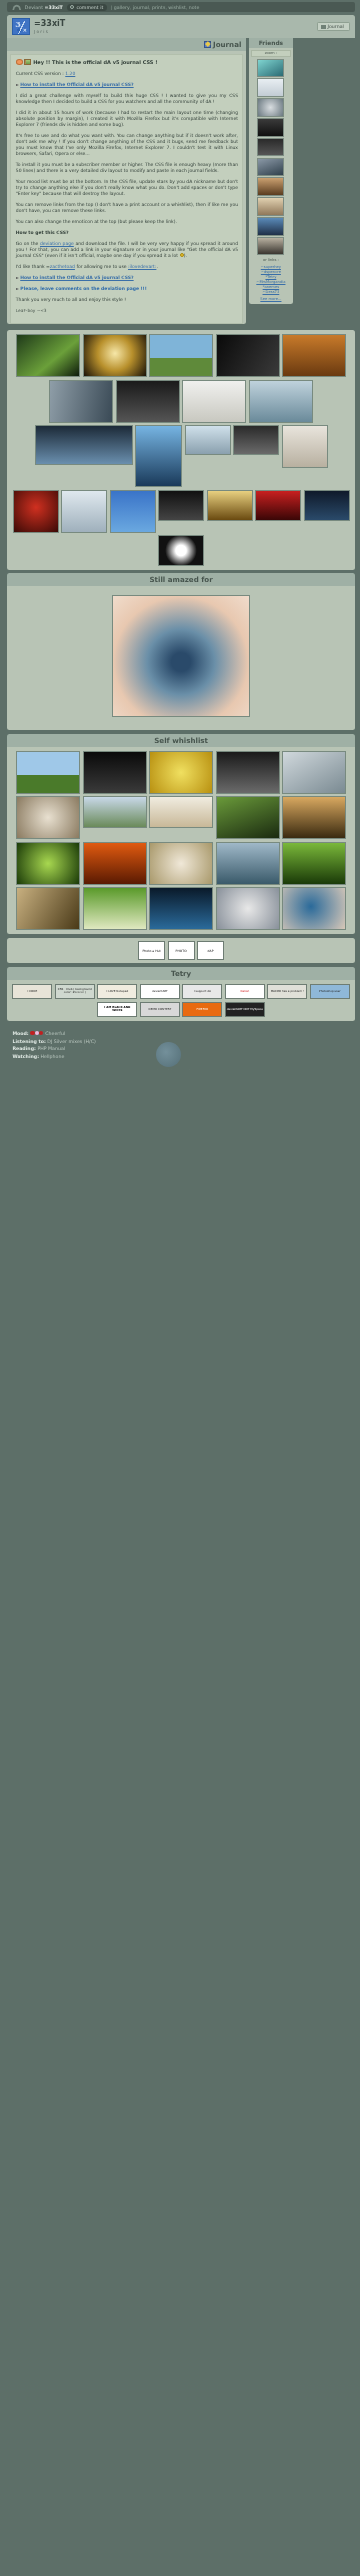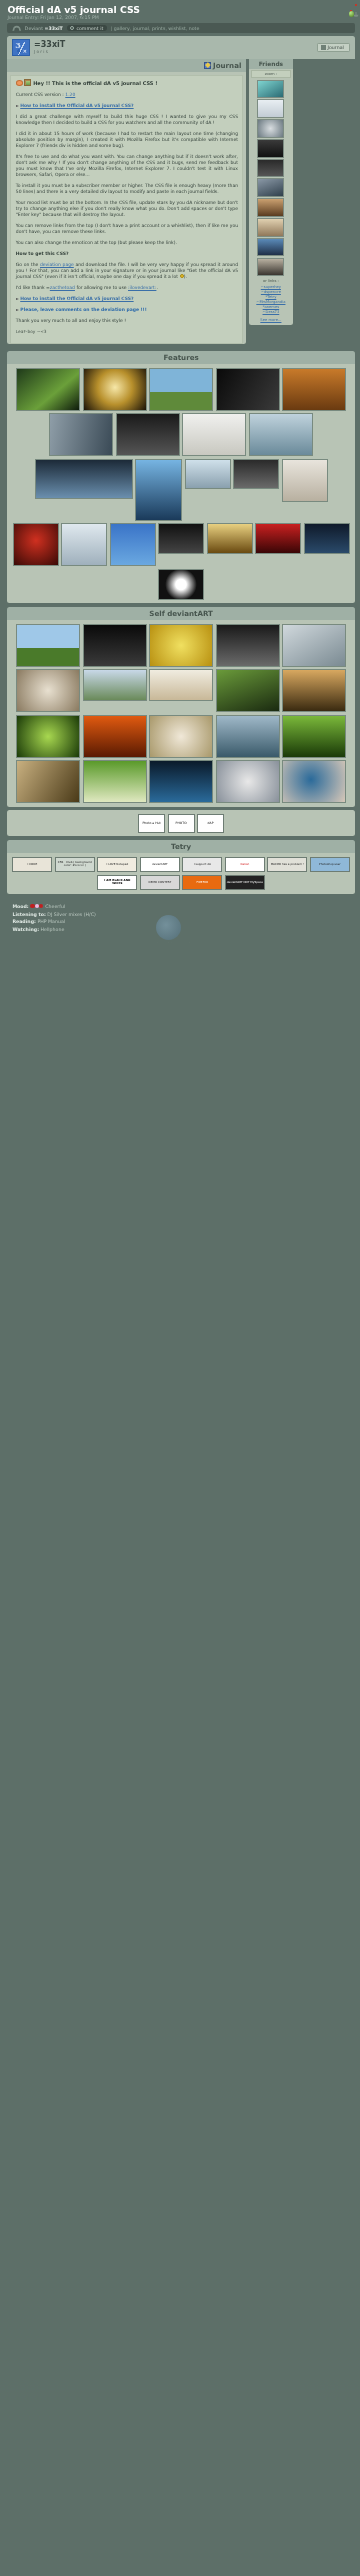--- a/index.html
+++ b/index.html
@@ -114,30 +114,20 @@
   .ff-ball { width:25px;height:25px;border-radius:50%;margin:0 auto;
              background:radial-gradient(circle at 40% 40%, #8fb8d8, #4a6f8a); opacity:.45;}
   .mood-ic { display:inline-block; width:13.6px; height:5px; vertical-align:-0.6px; position:relative;}
   .mood-ic i{position:absolute;width:4.3px;height:4.3px;border-radius:50%;}
 </style>
 </head>
 <body>
 
 <div class="page">
 
-  <div class="hdr">
-    <div class="hdr-title">Official dA v5 journal CSS</div>
-    <div class="hdr-sub">Journal Entry: Fri Jan 12, 2007, 6:15 PM</div>
-    <div class="hdr-deco">
-      <span class="deco-dot" style="right:1.9px;top:1.2px"></span>
-      <span class="deco-dot" style="right:6.2px;top:7.4px"></span>
-      <span class="deco-ball"></span>
-      <span class="deco-ship"></span>
-    </div>
-  </div>
 
   <div class="navbar">
     <span class="nav-logo"></span>
     <span class="nav-deviant">
       <span>Deviant</span>
       <b>=33xiT</b>
     </span>
     <span class="nav-comment">
       <span class="nav-cmt-icon"></span>
       <span>comment it</span>
@@ -246,21 +236,20 @@
           <a href="#">~MrsMorgandia</a>
           <a href="#">*anemes</a>
           <a href="#">~Dess73</a>
           <a href="#" class="fr-more">See more...</a>
         </div>
       </div>
     </div>
   </div>
 
   <div class="sect">
-    <div class="sect-head">Features</div>
     <div class="sect-body">
       <div class="grid">
         <span class="thumb" style="width:64px;height:43px;background:linear-gradient(140deg,#1f3a1a,#6ba03a 60%,#0e1c0c)"></span>
         <span class="thumb" style="width:64px;height:43px;background:radial-gradient(circle at 50% 45%,#f6e7a8,#b8902c 45%,#1a1208)"></span>
         <span class="thumb" style="width:64px;height:43px;background:linear-gradient(#7fb4d8 55%,#5f8a3a 55%)"></span>
         <span class="thumb" style="width:64px;height:43px;background:linear-gradient(120deg,#0a0a0a,#3a3a3a)"></span>
         <span class="thumb" style="width:64px;height:43px;background:linear-gradient(#c87a2a,#6a3a10)"></span>
         <span class="thumb" style="width:64px;height:43px;background:linear-gradient(100deg,#8f9ea8,#3a4a56)"></span>
         <span class="thumb" style="width:64px;height:43px;background:linear-gradient(#1a1a1a,#555)"></span>
         <span class="thumb" style="width:64px;height:43px;background:linear-gradient(#f0f0ee,#c8c8c0)"></span>
@@ -275,23 +264,31 @@
         <span class="thumb" style="width:46px;height:43px;background:linear-gradient(#3a74c8,#6aa8e0)"></span>
         <span class="thumb" style="width:46px;height:31px;background:linear-gradient(#111,#444)"></span>
         <span class="thumb" style="width:46px;height:31px;background:linear-gradient(#e8d080,#6a4a10)"></span>
         <span class="thumb" style="width:46px;height:31px;background:linear-gradient(#c82020,#3a0606)"></span>
         <span class="thumb" style="width:46px;height:31px;background:linear-gradient(#0f1a2a,#2a4a6a)"></span>
         <span class="thumb" style="width:46px;height:31px;background:radial-gradient(circle,#fff 20%,#111 60%)"></span>
       </div>
     </div>
   </div>
 
-
-  <div class="sect">
-    <div class="sect-head">Self deviantART</div>
+  <div class="sect">
+    <div class="sect-head">Still amazed for</div>
+    <div class="sect-body" style="padding:8.7px 3.7px 13.6px 3.7px;">
+      <div class="grid">
+        <span class="thumb" style="width:138px;height:122px;background:radial-gradient(ellipse at 50% 55%,#2a4a6a 10%,#6a8fa8 35%,#e8c8b0 70%,#f0dccc)"></span>
+      </div>
+    </div>
+  </div>
+
+  <div class="sect">
+    <div class="sect-head">Self whishlist</div>
     <div class="sect-body">
       <div class="grid">
         <span class="thumb" style="width:64px;height:43px;background:linear-gradient(#9fc8e8 55%,#4a7a2a 55%)"></span>
         <span class="thumb" style="width:64px;height:43px;background:linear-gradient(#0a0a0a,#3a3a3a)"></span>
         <span class="thumb" style="width:64px;height:43px;background:radial-gradient(circle,#f0e060,#b89010)"></span>
         <span class="thumb" style="width:64px;height:43px;background:linear-gradient(#1a1a1a,#6a6a6a)"></span>
         <span class="thumb" style="width:64px;height:43px;background:linear-gradient(150deg,#d0d8dc,#7a8a92)"></span>
         <span class="thumb" style="width:64px;height:43px;background:radial-gradient(circle,#e8e0d0,#8a7a60)"></span>
         <span class="thumb" style="width:64px;height:32px;background:linear-gradient(#c8d8e8,#6a8a5a)"></span>
         <span class="thumb" style="width:64px;height:32px;background:linear-gradient(#f0ece0,#c8b898)"></span>

